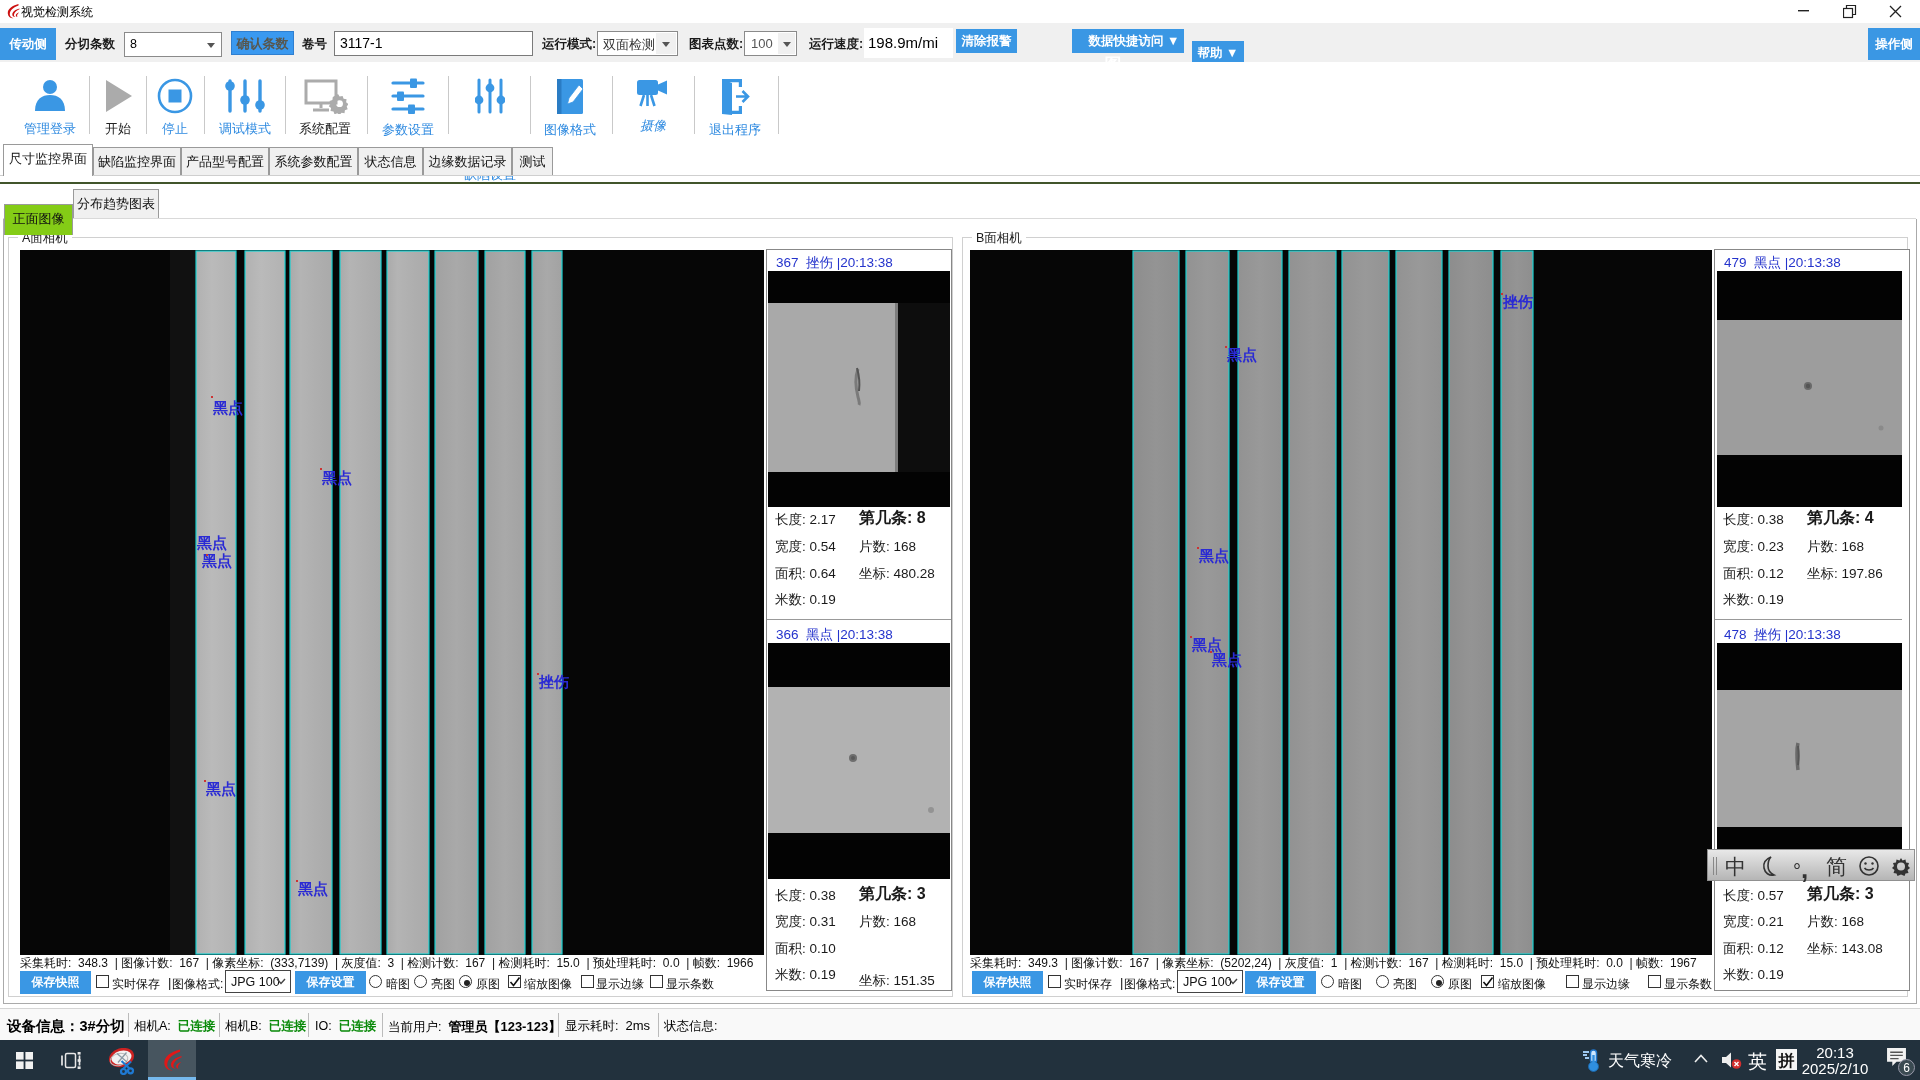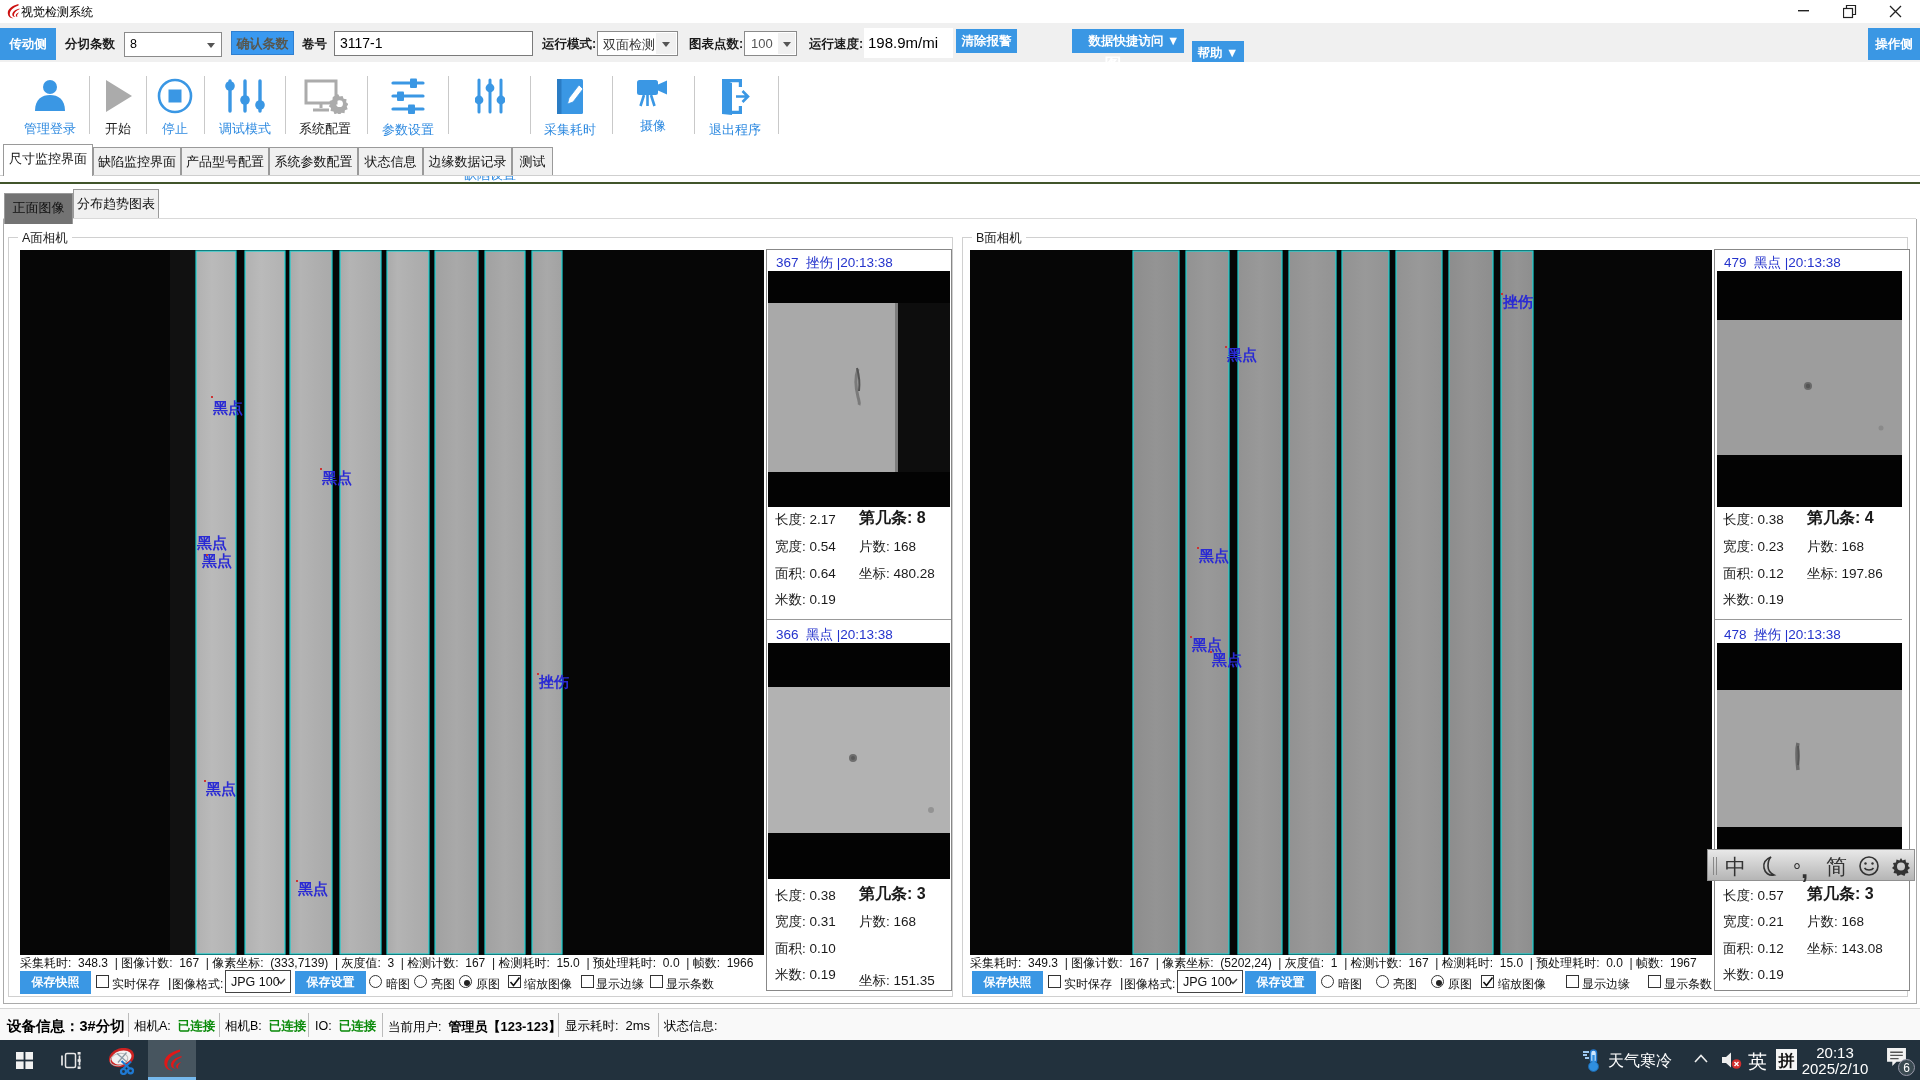--- a/index.html
+++ b/index.html
@@ -21,21 +21,21 @@
   .icon-item { position:absolute; text-align:center; }
   .icon-item .lbl { font-size:13px; margin-top:2px; }
   .tsep { position:absolute; top:14px; height:58px; width:1px; background:#c9c9c9; }
   
   #tabrow1 { left:0; top:144px; width:1920px; height:32px; background:#fff; }
   .tab1 { position:absolute; top:3px; height:29px; background:#f0f0f0; border:1px solid #9a9a9a; border-bottom:none; font-size:13px; color:#111; text-align:center; line-height:28px; }
   .tab1.active { background:#fff; top:0; height:32px; z-index:2; }
   #tabline { left:0; top:182px; width:1920px; height:2px; background:#41552b; }
   #tabrow2 { left:3px; top:186px; width:1914px; height:32px; background:#fff; }
   .tab2 { position:absolute; top:3px; height:29px; background:#f0f0f0; border:1px solid #9a9a9a; border-bottom:none; font-size:13px; color:#111; text-align:center; line-height:28px; }
-  .tab2.active { background:#737373; top:7px; height:31px; z-index:2; }
+  .tab2.active { background:#84cc16; top:18px; height:31px; z-index:2; }
   
   .groupbox { position:absolute; border:1px solid #d0d0d0; }
   .gb-label { position:absolute; top:-8px; left:9px; background:#fff; padding:0 4px; font-size:12.5px; color:#1a1a1a; }
   .cam { position:absolute; background:#070707; }
   .dpanel { position:absolute; background:#fff; border:1px solid #888; }
   .dcard-hd { font-size:13.5px; color:#2433cc; }
   .dstat { font-size:13.5px; color:#1a1a1a; }
   .statline { position:absolute; font-size:12px; color:#111; white-space:nowrap; }
   .ctrlrow { position:absolute; font-size:12.5px; color:#111; white-space:nowrap; }
   .bbtn { position:absolute; background:#3a97e4; color:#fff; font-size:12px; font-weight:bold; text-align:center; }
@@ -184,24 +184,24 @@
     </svg>
     <div class="lbl blue-txt" style="width:52px;margin-left:-11px;margin-top:48px;">缺陷设置</div>
   </div>
   <div class="tsep" style="left:530px;"></div>
   <div class="icon-item" style="left:556px;top:16px;width:29px;">
     <svg width="29" height="37" viewBox="0 0 29 37">
       <rect x="1" y="1" width="26" height="35" rx="1.5" fill="#3a97e4"></rect>
       <rect x="1" y="1" width="4.5" height="35" fill="#2a7cc4"></rect>
       <path d="M23 7 L13 20 L11.5 26 L17 24 L27 11 Z" fill="#fff" stroke="#3a97e4" stroke-width="0.8"></path>
     </svg>
-    <div class="lbl blue-txt" style="width:52px;margin-left:-12px;">采集耗时</div>
+    <div class="lbl blue-txt" style="width:52px;margin-left:-12px;">图像格式</div>
   </div>
   <div class="tsep" style="left:612px;"></div>
-  <div class="icon-item" style="left:637px;top:16px;width:32px;">
+  <div class="icon-item" style="left:637px;top:16px;width:32px;font-style:italic;">
     <svg width="32" height="30" viewBox="0 0 32 30">
       <rect x="0" y="2" width="21" height="15" rx="2.5" fill="#3a97e4"></rect>
       <path d="M21 6.5 L30 2.5 L30 16.5 L21 12.5 Z" fill="#3a97e4"></path>
       <path d="M7 17 L3.5 28 M14 17 L17.5 28 M10.5 17 L10.5 28" stroke="#3a97e4" stroke-width="2.6"></path>
     </svg>
     <div class="lbl blue-txt" style="margin-top:5px;width:30px;margin-left:1px;">摄像</div>
   </div>
   <div class="tsep" style="left:694px;"></div>
   <div class="icon-item" style="left:720px;top:16px;width:31px;">
     <svg width="31" height="37" viewBox="0 0 31 37">

